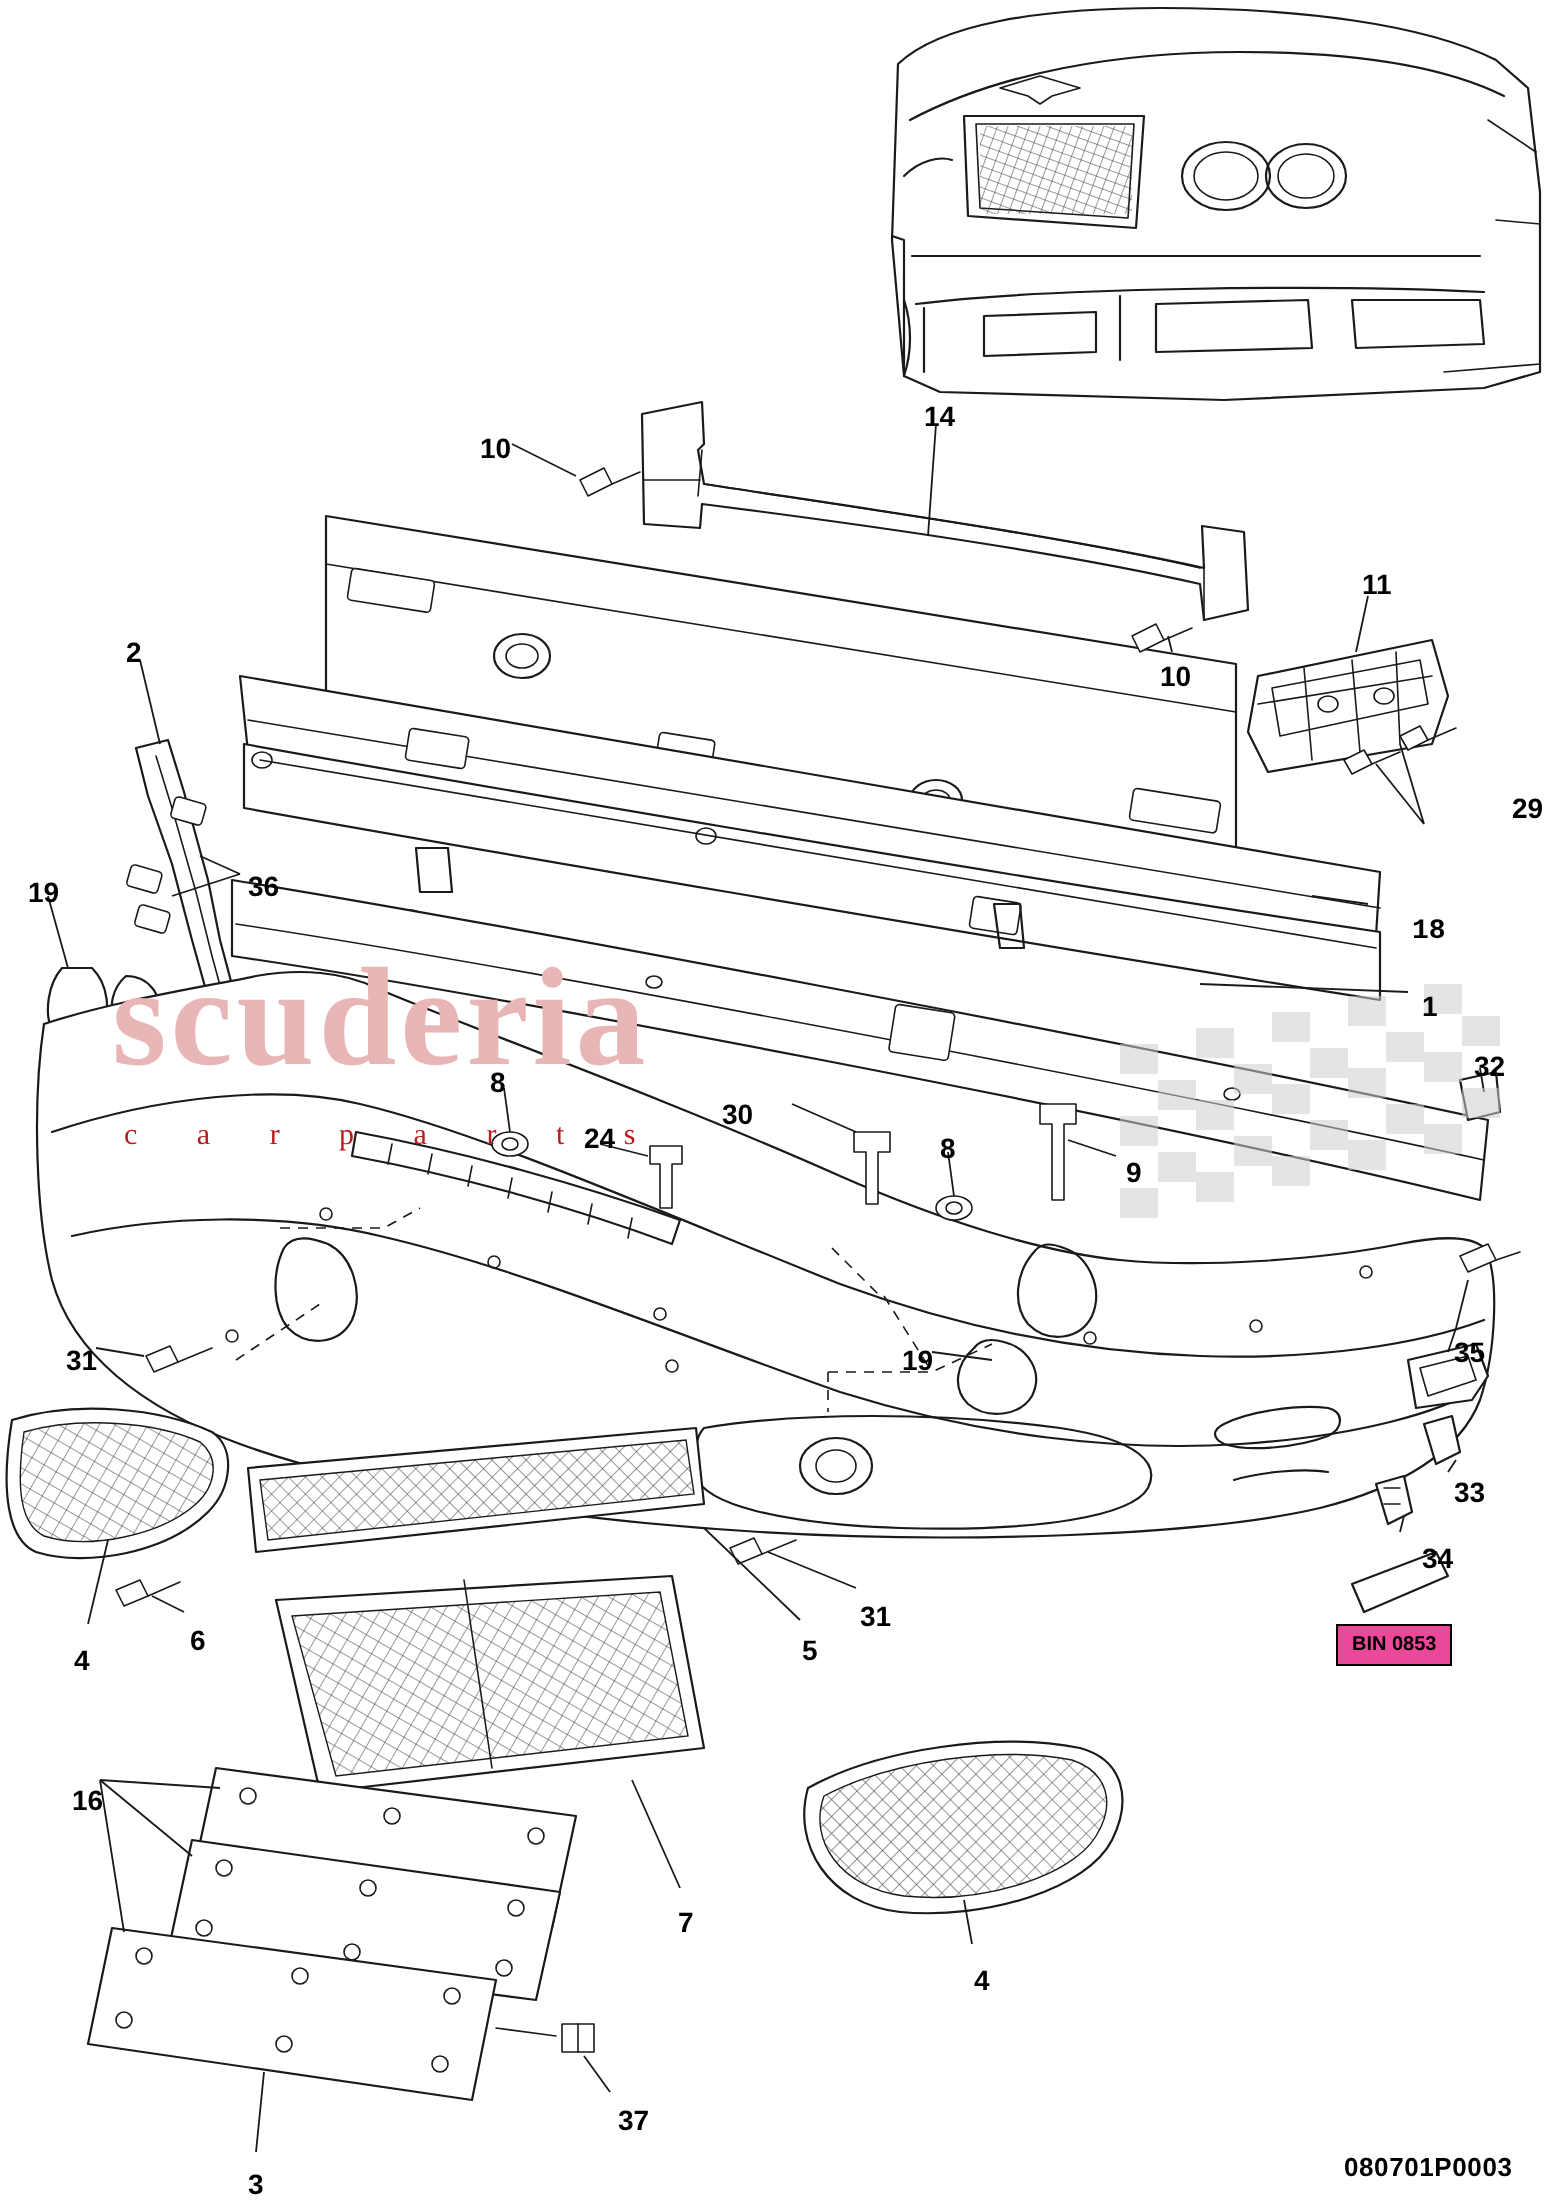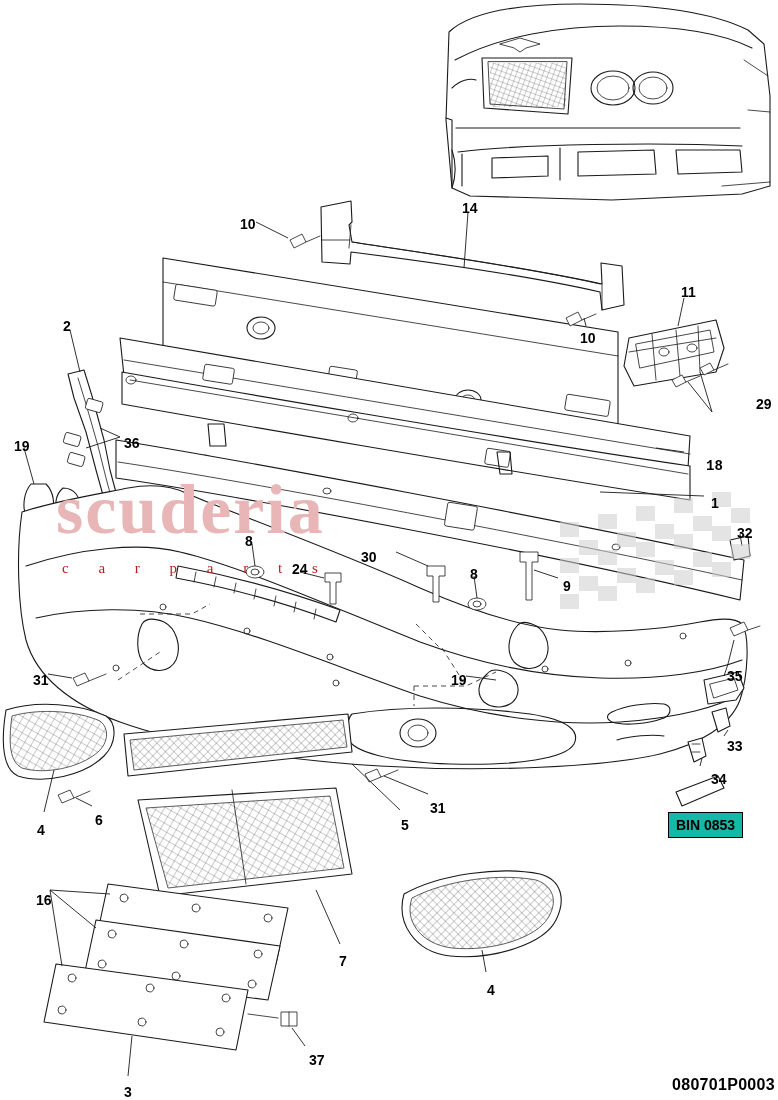--- a/index.html
+++ b/index.html
@@ -100,33 +100,33 @@
   .num {
     position: absolute;
     font-size: 14px;
     font-weight: bold;
     color: #000000;
     font-family: "Liberation Sans", sans-serif;
     white-space: nowrap;
   }
   .code {
     position: absolute;
-    font-size: 16px;
+    font-size: 13px;
     font-weight: bold;
     color: #000000;
     letter-spacing: 0.3px;
   }
   .bin {
     position: absolute;
-    font-size: 14px;
+    font-size: 10px;
     font-weight: bold;
     color: #000000;
     border: 1.3px solid #000;
     padding: 4px 7px;
-    background: #14b8a6;
+    background: #ec4899;
   }
 </style>
 </head>
 <body>
 
 <div id="page">
 
   <svg id="svg-root" viewBox="0 0 778 1100">
     <defs>
       <pattern id="meshpat" width="7" height="7" patternUnits="userSpaceOnUse" patternTransform="rotate(30)">

